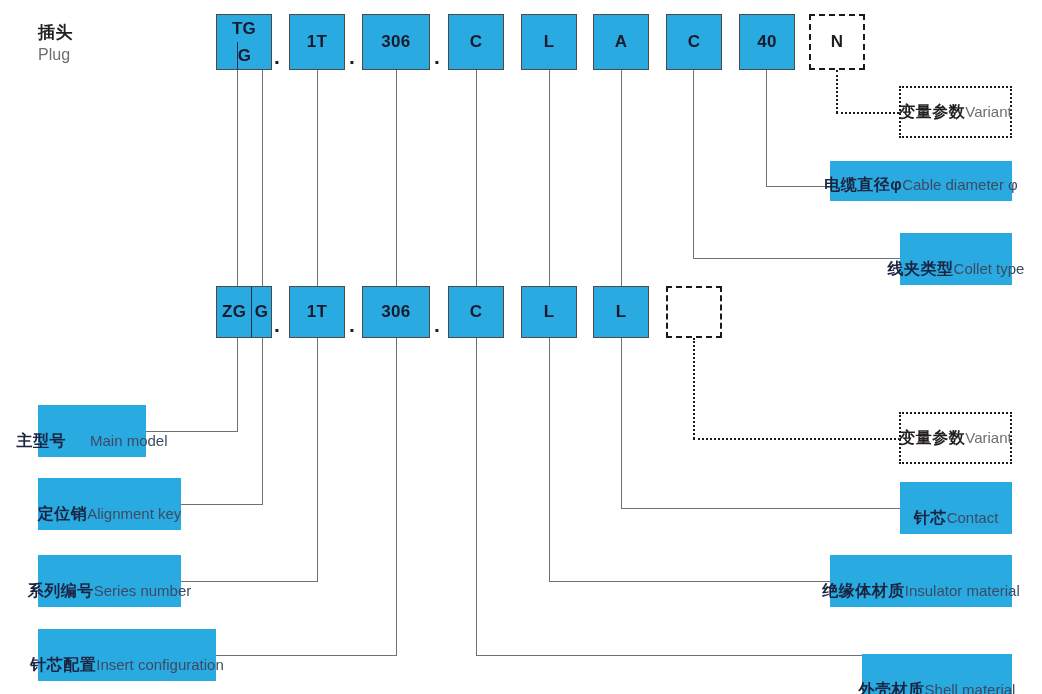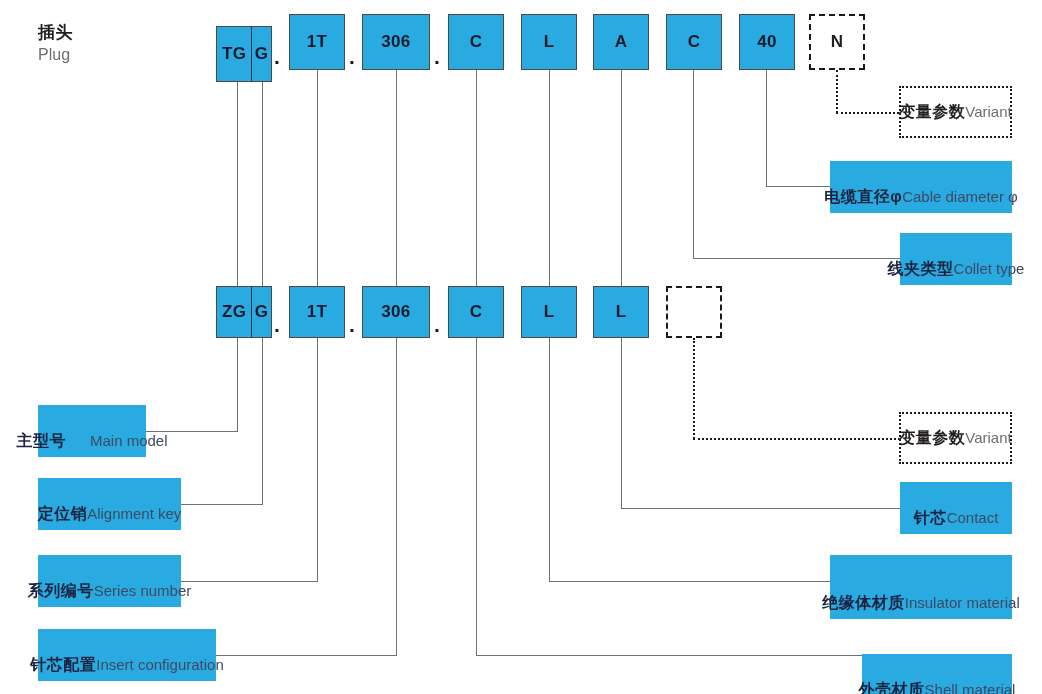--- a/index.html
+++ b/index.html
@@ -110,21 +110,21 @@
 
 
   <div class="ln v" style="left:237px; top:70px; height:216px;"></div>
   <div class="ln v" style="left:262px; top:70px; height:216px;"></div>
   <div class="ln v" style="left:317px; top:70px; height:216px;"></div>
   <div class="ln v" style="left:396px; top:70px; height:216px;"></div>
   <div class="ln v" style="left:476px; top:70px; height:216px;"></div>
   <div class="ln v" style="left:549px; top:70px; height:216px;"></div>
   <div class="ln v" style="left:621px; top:70px; height:216px;"></div>
 
-  <div class="code-box split" style="left:216px; top:26px; width:56px; height:56px;">
+  <div class="code-box split" style="left:216px; top:14px; width:56px; height:56px;flex-direction:column;">
     <span class="half left">TG</span>
     <span class="half right">G</span>
   </div>
   <div class="dot" style="left:274px; top:46px;">.</div>
 
   <div class="code-box" style="left:289px; top:14px; width:56px; height:56px;">1T</div>
   <div class="dot" style="left:349px; top:46px;">.</div>
 
   <div class="code-box" style="left:362px; top:14px; width:68px; height:56px;">306</div>
   <div class="dot" style="left:434px; top:46px;">.</div>
@@ -143,21 +143,21 @@
   <div class="ln h" style="left:766px; top:186px; width:64px;"></div>
 
   <div class="ln v" style="left:693px; top:70px; height:188px;"></div>
   <div class="ln h" style="left:693px; top:258px; width:207px;"></div>
 
   <div class="callout dashed" style="left:899px; top:86px; width:113px; height:52px;">
     <div class="cn">变量参数</div>
     <div class="en">Variant</div>
   </div>
 
-  <div class="callout align-right" style="left:830px; top:161px; width:182px; height:52px;">
+  <div class="callout align-right" style="left:830px; top:161px; width:182px; height:40px;">
     <div class="cn">电缆直径φ</div>
     <div class="en">Cable diameter φ</div>
   </div>
 
   <div class="callout align-right" style="left:900px; top:233px; width:112px; height:52px;">
     <div class="cn">线夹类型</div>
     <div class="en">Collet type</div>
   </div>
 
   <div class="code-box split" style="left:216px; top:286px; width:56px; height:52px;">
@@ -224,21 +224,21 @@
   <div class="callout dashed" style="left:899px; top:412px; width:113px; height:52px;">
     <div class="cn">变量参数</div>
     <div class="en">Variant</div>
   </div>
 
   <div class="callout align-right" style="left:900px; top:482px; width:112px; height:52px;">
     <div class="cn">针芯</div>
     <div class="en">Contact</div>
   </div>
 
-  <div class="callout align-right" style="left:830px; top:555px; width:182px; height:64px;">
+  <div class="callout align-right" style="left:830px; top:555px; width:182px; height:52px;">
     <div class="cn">绝缘体材质</div>
     <div class="en">Insulator material</div>
   </div>
 
   <div class="callout align-right" style="left:862px; top:629px; width:150px; height:52px;margin-top:25px;">
     <div class="cn">外壳材质</div>
     <div class="en">Shell material</div>
   </div>
 
 </div>

